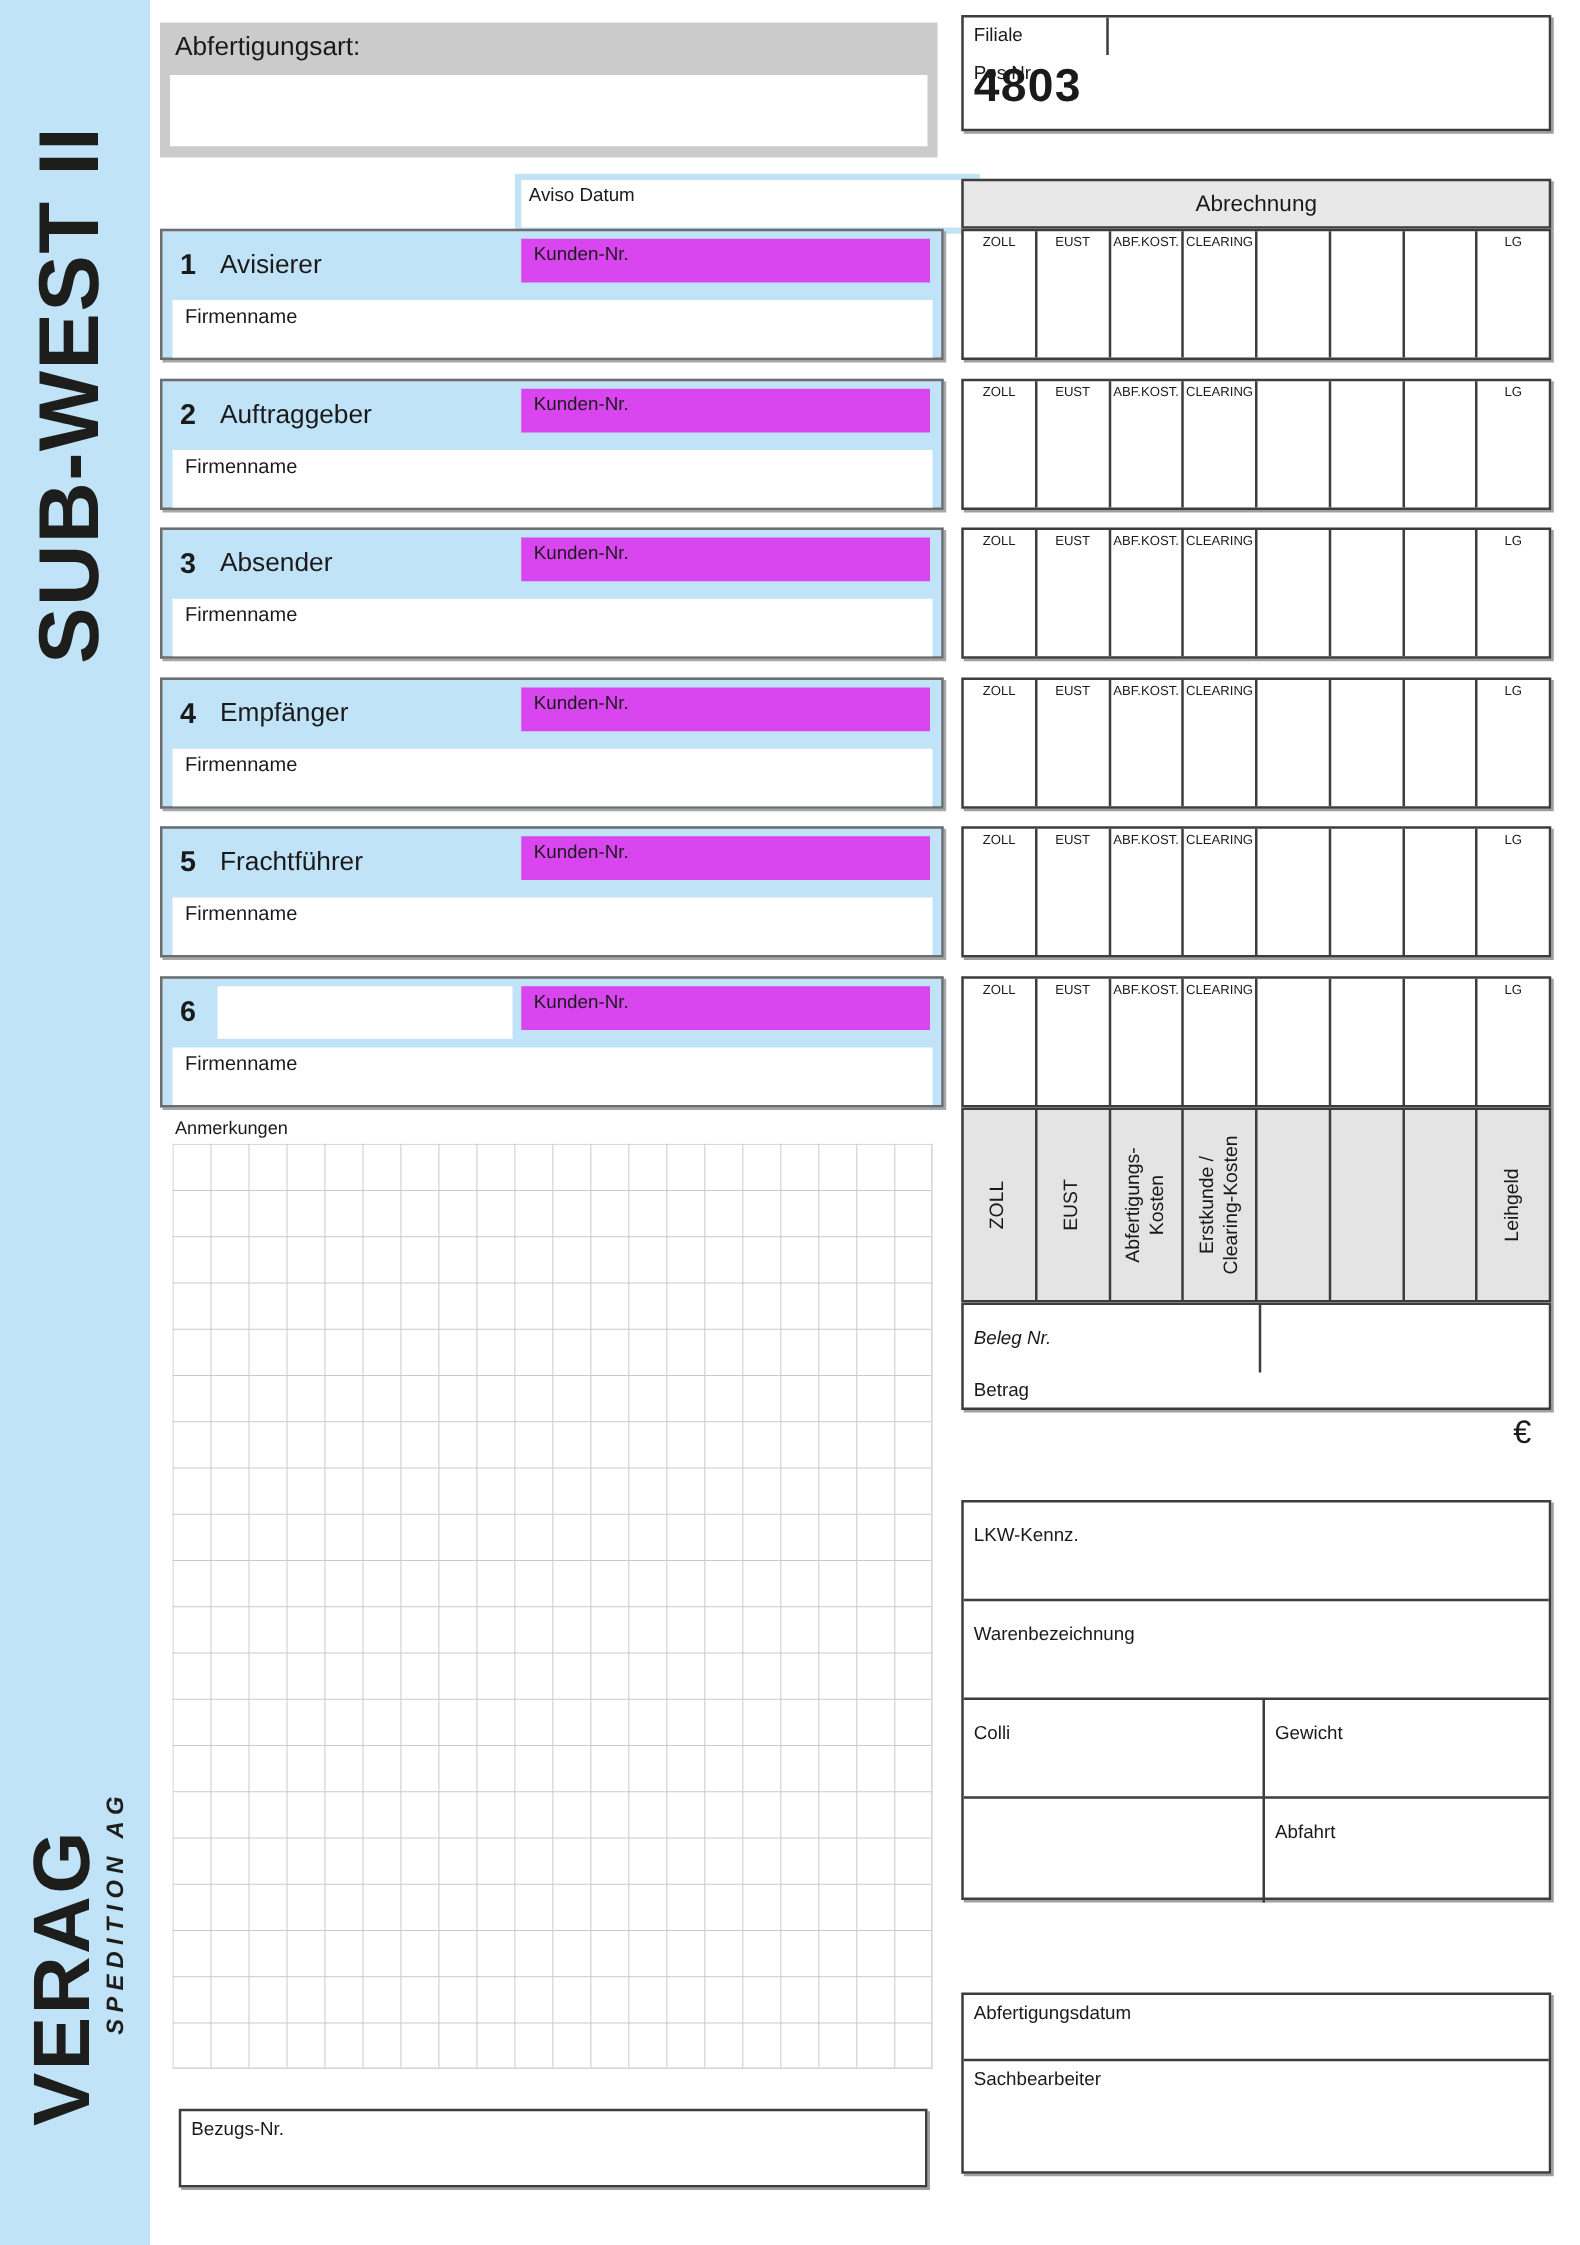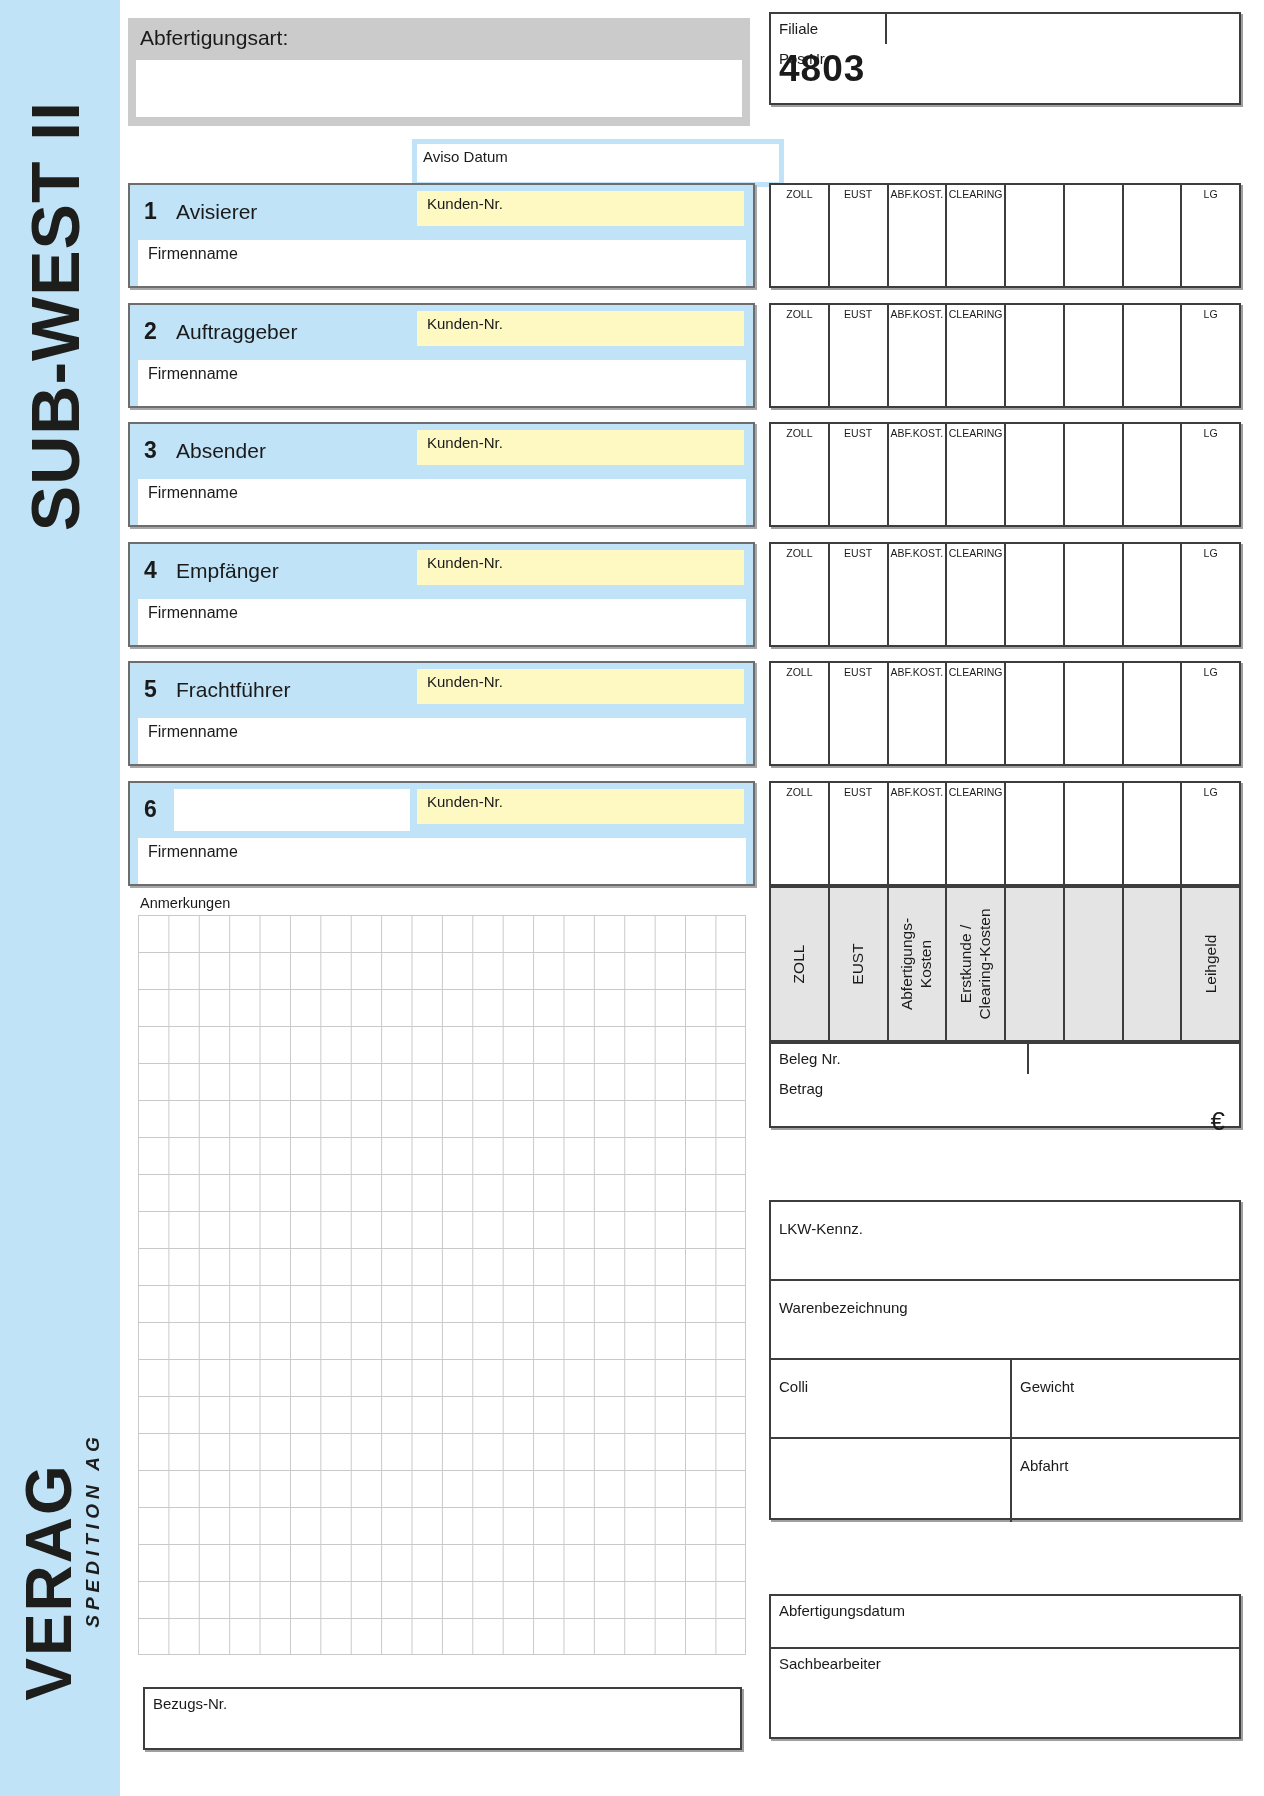--- a/index.html
+++ b/index.html
@@ -37,21 +37,21 @@
 
   
   .ab-bar{left:769px;top:143px;width:472px;height:40px;background:#e8e8e8;border:2px solid #3d3d3d;
           display:flex;align-items:center;justify-content:center;font-size:18px;box-shadow:2px 2px 0 #9f9f9f;}
 
   
   .section{left:128px;width:627px;height:105px;background:#c0e3f7;border:2px solid #6d6d6d;
            box-shadow:2px 2px 0 #a7a7a7;}
   .sec-num{position:absolute;left:14px;top:13px;font-size:23px;font-weight:700;}
   .sec-label{position:absolute;left:46px;top:15px;font-size:21px;}
-  .kunden-box{position:absolute;left:287px;top:6px;width:327px;height:35px;background:#fef9c3;padding:4px 10px;box-sizing:border-box;}
+  .kunden-box{position:absolute;left:287px;top:6px;width:327px;height:35px;background:#d946ef;padding:4px 10px;box-sizing:border-box;}
   .firma-box{position:absolute;left:8px;top:55px;width:608px;height:46px;background:#fff;padding:5px 10px;box-sizing:border-box;}
   .firma-box .field-label{font-size:16px;}
   .label-input{position:absolute;left:44px;top:6px;width:236px;height:42px;background:#fff;}
 
   
   .ab-row{left:769px;width:472px;height:105px;border:2px solid #3d3d3d;background:#fff;
           display:flex;box-shadow:2px 2px 0 #9f9f9f;}
   .ab-cell{flex:1;border-right:2px solid #3d3d3d;text-align:center;padding-top:3px;
            font-size:10.5px;overflow:hidden;}
   .ab-cell:last-child{border-right:none;}
@@ -60,21 +60,21 @@
   .vrow{left:769px;top:886px;width:472px;height:156px;border:2px solid #3d3d3d;background:#e4e4e4;
         display:flex;box-shadow:2px 2px 0 #9f9f9f;}
   .vcell{position:relative;flex:1;border-right:2px solid #3d3d3d;}
   .vcell:last-child{border-right:none;}
   .vlabel{position:absolute;left:50%;top:50%;width:150px;
           transform:translate(-50%,-50%) rotate(-90deg);
           text-align:center;font-size:15.5px;line-height:1.2;}
 
   
   .beleg-box{left:769px;top:1042px;width:472px;height:86px;display:flex;}
-  .beleg-cell{width:258px;border-right:2px solid #3d3d3d;padding:6px 8px;box-sizing:border-box;}
+  .beleg-cell{width:238px;border-right:2px solid #3d3d3d;padding:18px 8px;box-sizing:border-box;font-style:italic;}
   .betrag-cell{position:relative;flex:1;padding:6px 8px;box-sizing:border-box;}
   .euro{position:absolute;right:14px;top:32px;font-size:26px;}
 
   
   .anm-label{position:absolute;left:140px;top:895px;font-size:14.5px;}
   .anm-grid{left:138px;top:915px;width:608px;height:740px;background:#fff;
             background-image:linear-gradient(to right,#c9c9c9 1px,transparent 1px),
                              linear-gradient(to bottom,#c9c9c9 1px,transparent 1px);
             background-size:30.4px 37px;border-right:1px solid #c9c9c9;border-bottom:1px solid #c9c9c9;}
 
@@ -117,20 +117,23 @@
     </div>
     <div class="posnr-cell">
       <span class="field-label">Pos.Nr.</span>
     </div>
   </div>
 
   <div class="abs aviso-box">
     <span class="field-label">Aviso Datum</span>
   </div>
 
+  <div class="abs ab-bar">
+    <span>Abrechnung</span>
+  </div>
 
   <div class="abs section" style="top:183px">
     <span class="sec-num">1</span>
     <span class="sec-label">Avisierer</span>
     <div class="kunden-box"><span class="field-label">Kunden-Nr.</span></div>
     <div class="firma-box"><span class="field-label">Firmenname</span></div>
   </div>
 
   <div class="abs section" style="top:303px">
     <span class="sec-num">2</span>

